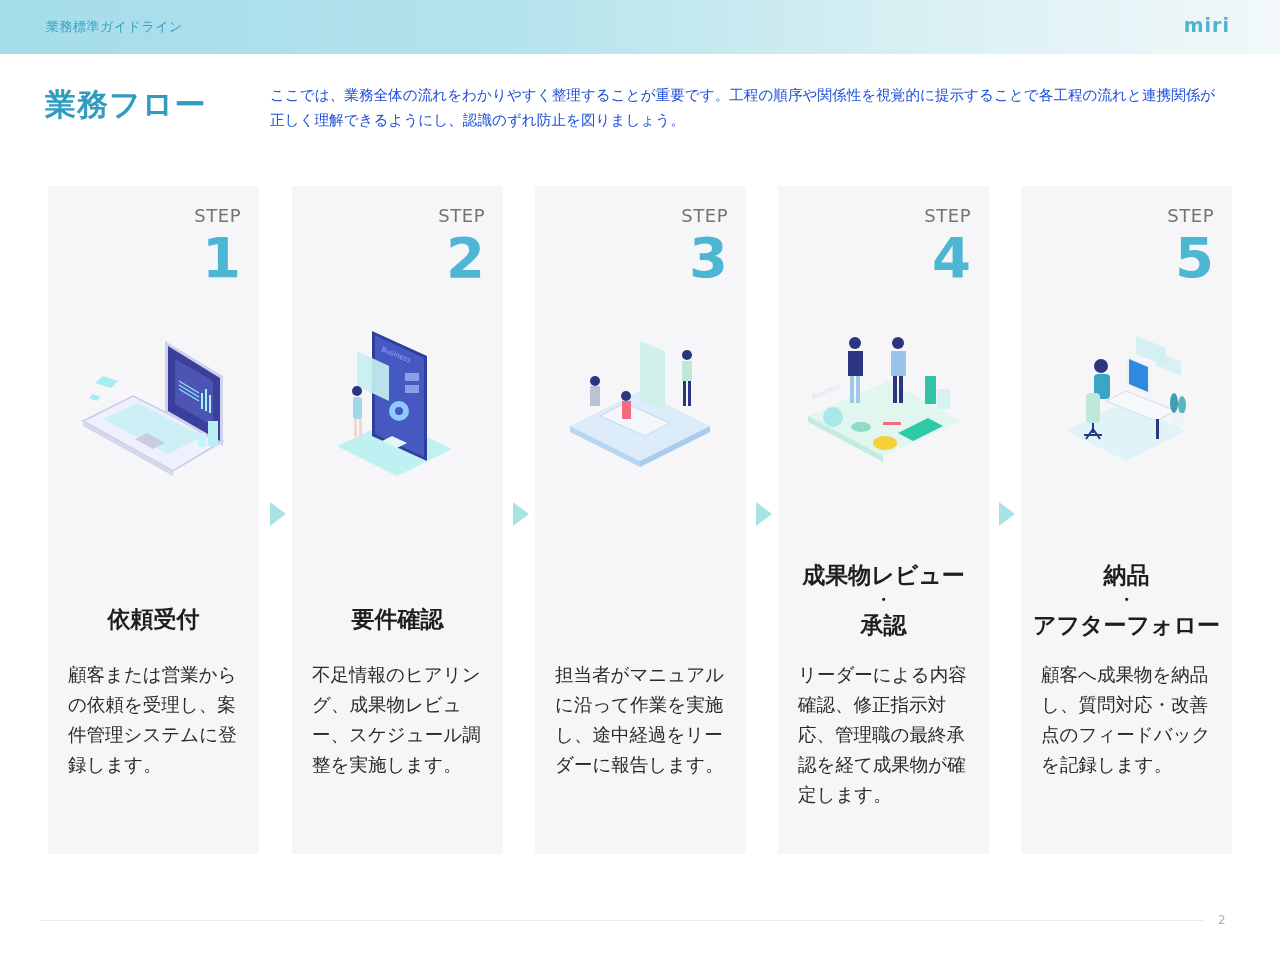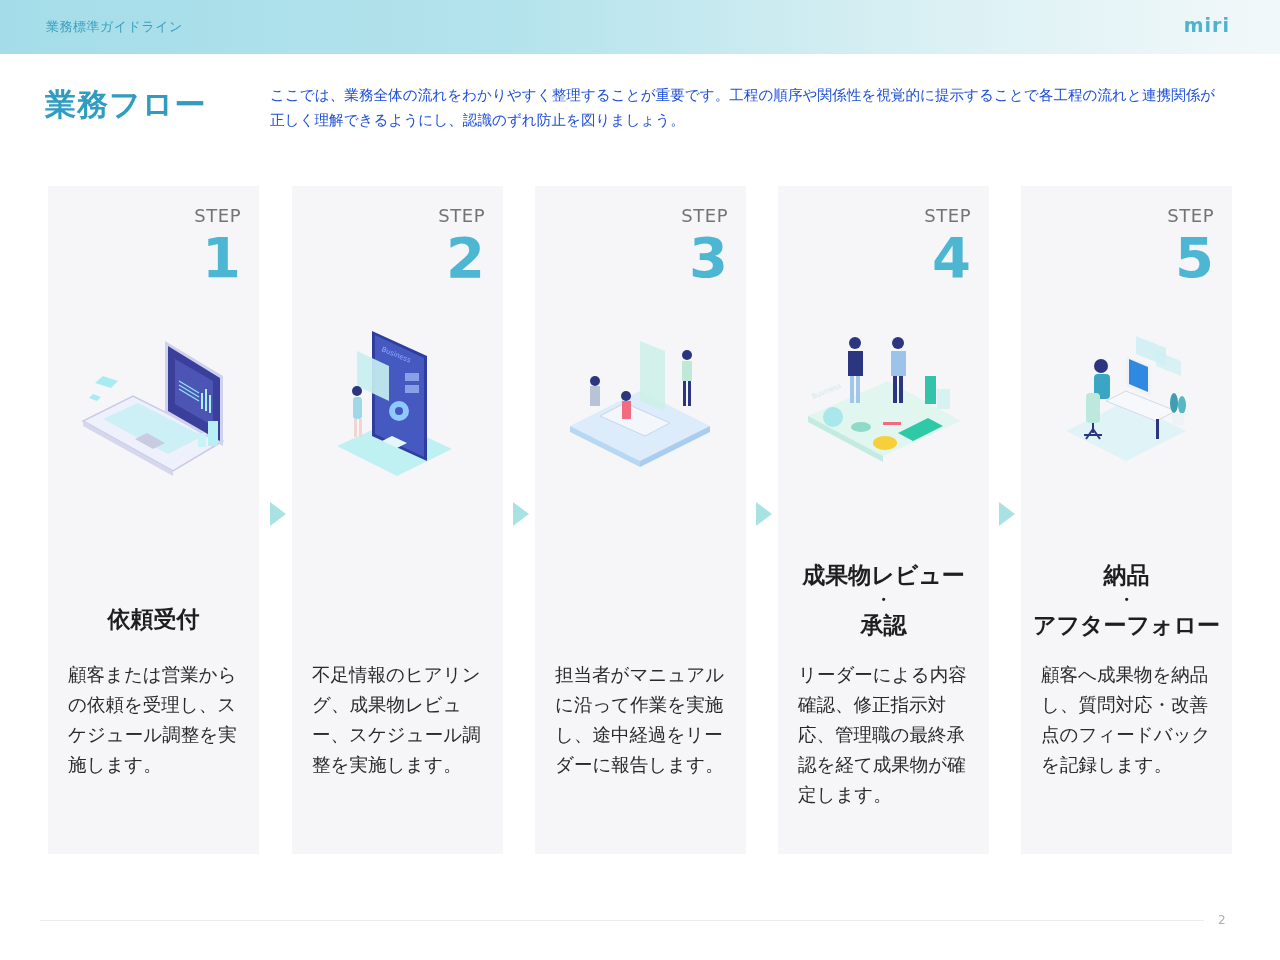--- a/index.html
+++ b/index.html
@@ -92,21 +92,21 @@
       <rect x="132" y="68" width="2" height="22" fill="#a6f0f6"></rect>
       <rect x="136" y="74" width="2" height="18" fill="#a6f0f6"></rect>
       <polygon points="30,55 45,60 38,67 22,62" fill="#a8ecf2"></polygon>
       <polygon points="20,73 28,76 24,80 16,77" fill="#a8ecf2"></polygon>
       <rect x="135" y="100" width="10" height="25" fill="#b7f0f4"></rect>
       <rect x="125" y="112" width="8" height="14" fill="#c9f4f7"></rect>
     </svg>
     <div class="title" style="top:420px;">
       <span>依頼受付</span>
     </div>
-    <div class="desc">顧客または営業からの依頼を受理し、スケジュール調整を実施します。</div>
+    <div class="desc">顧客または営業からの依頼を受理し、案件管理システムに登録します。</div>
   </div>
 
   <div class="arrow" style="left:222px;"></div>
 
   <div class="card" style="left:244px;">
     <div class="step-label">STEP</div>
     <div class="step-num">2</div>
     <svg class="illus" viewBox="0 0 160 165">
       <polygon points="20,125 80,155 135,128 75,100" fill="#bff0f2"></polygon>
       <polygon points="55,10 110,35 110,140 55,115" fill="#2f3e9e"></polygon>
@@ -116,20 +116,23 @@
       <circle cx="82" cy="90" r="4" fill="#4659c0"></circle>
       <polygon points="40,30 72,45 72,80 40,65" fill="#c8eff1" opacity="0.9"></polygon>
       <rect x="88" y="52" width="14" height="8" fill="#8aa0e6"></rect>
       <rect x="88" y="64" width="14" height="8" fill="#8aa0e6"></rect>
       <circle cx="40" cy="70" r="5" fill="#2b3580"></circle>
       <rect x="36" y="76" width="9" height="22" rx="3" fill="#9fd9e8"></rect>
       <rect x="37" y="98" width="3" height="18" fill="#f4d3d3"></rect>
       <rect x="42" y="98" width="3" height="18" fill="#f4d3d3"></rect>
       <polygon points="65,120 80,127 90,122 75,115" fill="#e4f6fa"></polygon>
     </svg>
+    <div class="title" style="top:420px;">
+      <span>要件確認</span>
+    </div>
     <div class="desc">不足情報のヒアリング、成果物レビュー、スケジュール調整を実施します。</div>
   </div>
 
   <div class="arrow" style="left:465px;"></div>
 
   <div class="card" style="left:487px;">
     <div class="step-label">STEP</div>
     <div class="step-num">3</div>
     <svg class="illus" viewBox="0 0 160 165">
       <polygon points="10,105 80,140 150,105 80,70" fill="#dcecfa"></polygon>

